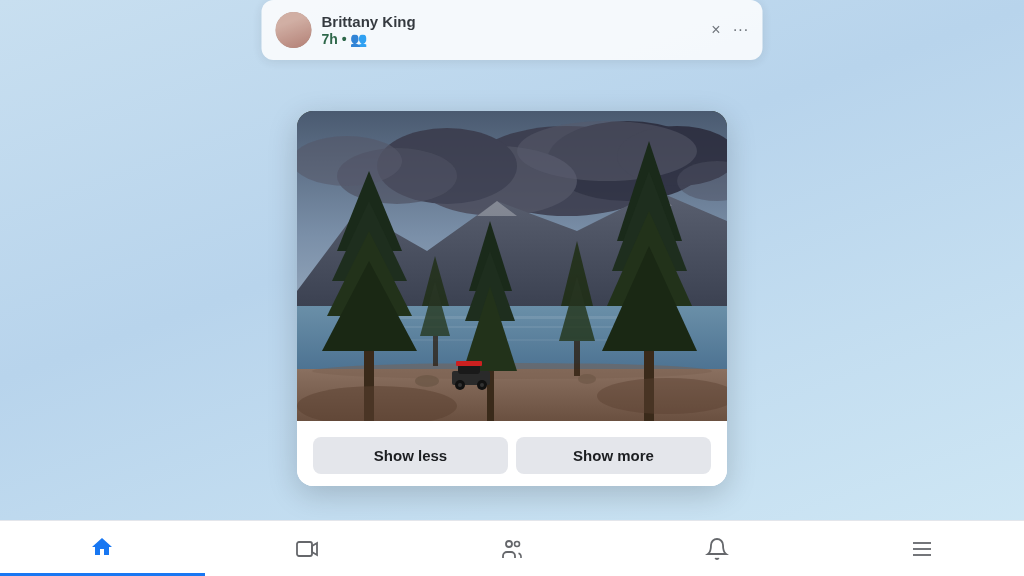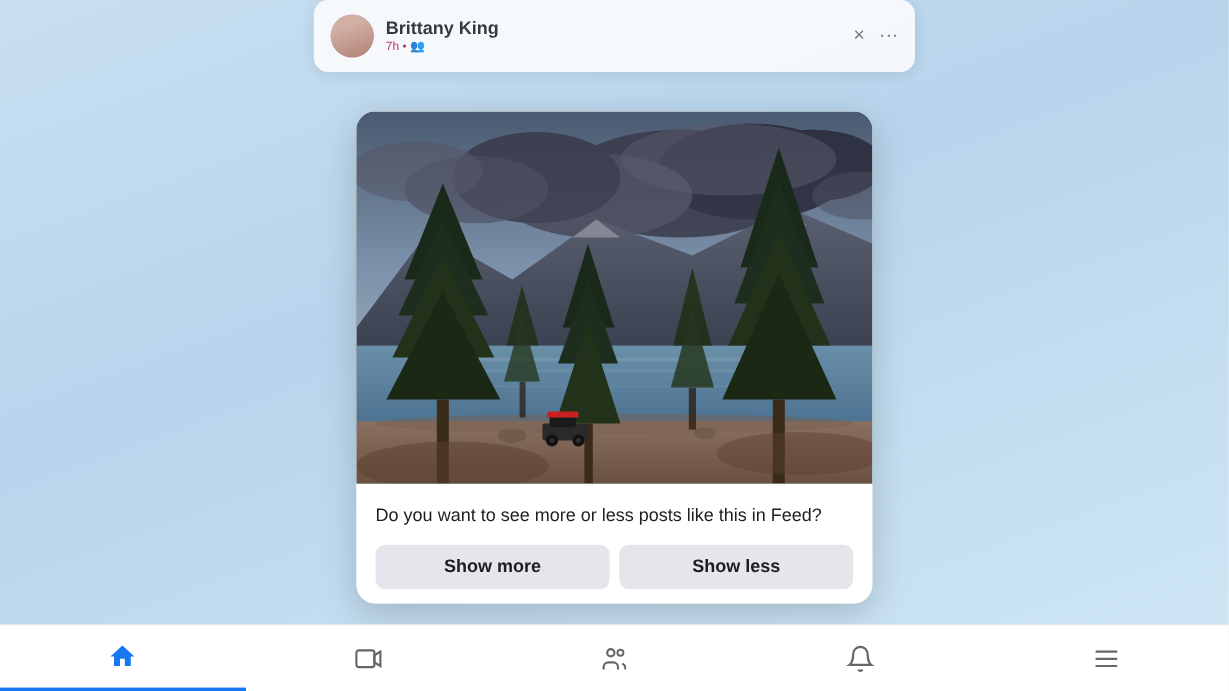--- a/index.html
+++ b/index.html
@@ -53,22 +53,23 @@
     }
 
     .bg-card-name {
       font-size: 15px;
       font-weight: 600;
       color: #1c1e21;
       line-height: 1.2;
     }
 
     .bg-card-meta {
-      font-size: 10px;
-      color: #be185d;
+      font-size: 14px;
+      color: #14532d;
+      font-weight: bold;
     }
 
     .bg-card-close {
       margin-left: auto;
       display: flex;
       align-items: center;
       gap: 12px;
       color: #65676b;
       font-size: 16px;
     }
@@ -295,24 +296,23 @@
 
       <ellipse cx="80" cy="295" rx="80" ry="20" fill="#5a4030" opacity="0.5"></ellipse>
       <ellipse cx="370" cy="285" rx="70" ry="18" fill="#5a4030" opacity="0.45"></ellipse>
 
       <ellipse cx="130" cy="270" rx="12" ry="6" fill="#6a5545" opacity="0.7"></ellipse>
       <ellipse cx="290" cy="268" rx="9" ry="5" fill="#6a5545" opacity="0.6"></ellipse>
     </svg>
   </div>
 
   <div class="card-content">
-    <p class="prompt-text">Do you want to see more or less posts like this in Feed?</p>
     <div class="action-buttons">
+      <button class="action-btn">Show less</button>
       <button class="action-btn">Show more</button>
-      <button class="action-btn">Show less</button>
     </div>
   </div>
 </div>
 
 <div class="bottom-nav">
 
   <div class="nav-item active">
     <svg class="nav-svg" viewBox="0 0 24 24" fill="#1877f2">
       <path d="M10 20v-6h4v6h5v-8h3L12 3 2 12h3v8z"></path>
     </svg>

